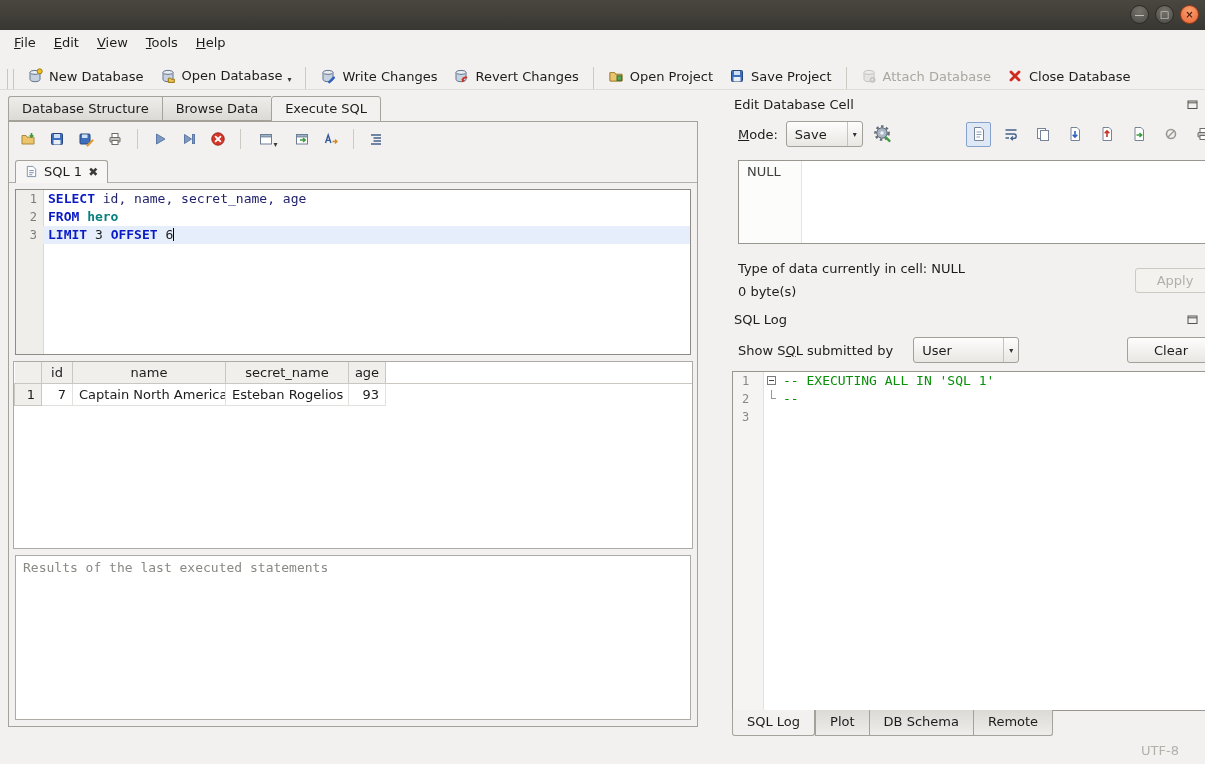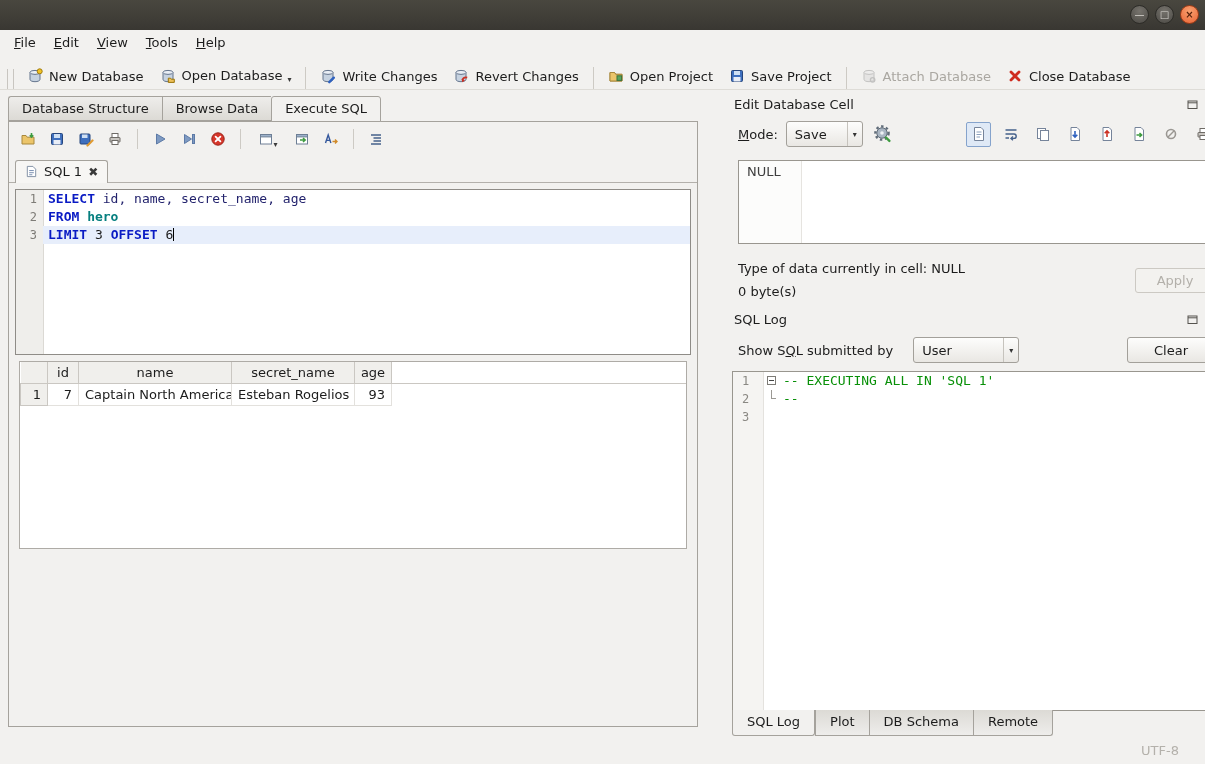--- a/index.html
+++ b/index.html
@@ -45,21 +45,21 @@
   .ed-line{display:flex;height:18px;line-height:18px;position:relative}
   .ed-gut{width:27px;color:#7e7c77;text-align:right;padding-right:6px;font-size:12px;flex:none}
   .ed-code{flex:1;padding-left:5px;white-space:pre}
   .ed-line.current .ed-code{background:#e7eefb}
   .kw{color:#0a1bc4;font-weight:bold}
   .ident{color:#23236d}
   .tbl{color:#067f7f;font-weight:bold}
   .caret{display:inline-block;width:1px;height:13px;background:#000;vertical-align:-2px}
 
   
-  .grid{margin:0 10px 6px;border:1px solid #aeaba6;background:#fff;height:188px;overflow:hidden}
+  .grid{margin:0 4px 6px;border:1px solid #aeaba6;background:#fff;height:188px;overflow:hidden}
   .grid-table{border-collapse:collapse;font-size:13px;table-layout:fixed;width:100%}
   .grid-table th{background:#f0efec;border:1px solid #cac7c2;border-top:none;font-weight:normal;padding:1px 4px;height:21px}
   .grid-table th.corner{border-left:none}
   .grid-table th.filler,.grid-table td.filler{border-right:none;background:#fff;border-top:none;border-bottom:none}
   .grid-table th.filler{background:#fff;border-bottom:1px solid #cac7c2}
   .grid-table td{border:1px solid #e3e1dd;padding:2px 6px;height:22px;overflow:hidden;white-space:nowrap}
   .grid-table td.rownum{background:#f0efec;border-color:#cac7c2;text-align:right;padding-right:6px}
   .grid-table td.numcell{text-align:right}
 
   .exec-status{margin:0 6px 6px;border:1px solid #aeaba6;background:#fff;flex:1;padding:4px 7px;font-family:"DejaVu Sans Mono","Liberation Mono",monospace;font-size:13px;color:#8b8984}
@@ -388,20 +388,23 @@
               <td class="numcell">7</td>
               <td>Captain North America</td>
               <td>Esteban Rogelios</td>
               <td class="numcell">93</td>
               <td class="filler"></td>
             </tr>
           </tbody>
         </table>
       </div>
 
+      <div class="exec-status">
+        <span>Results of the last executed statements</span>
+      </div>
     </div>
   </div>
 
   <div class="right">
 
     <div class="dock-header">
       <span class="dock-title">Edit Database Cell</span>
       <div class="dock-btns">
         <span class="dock-btn">
             <svg width="11" height="11" viewBox="0 0 11 11">

